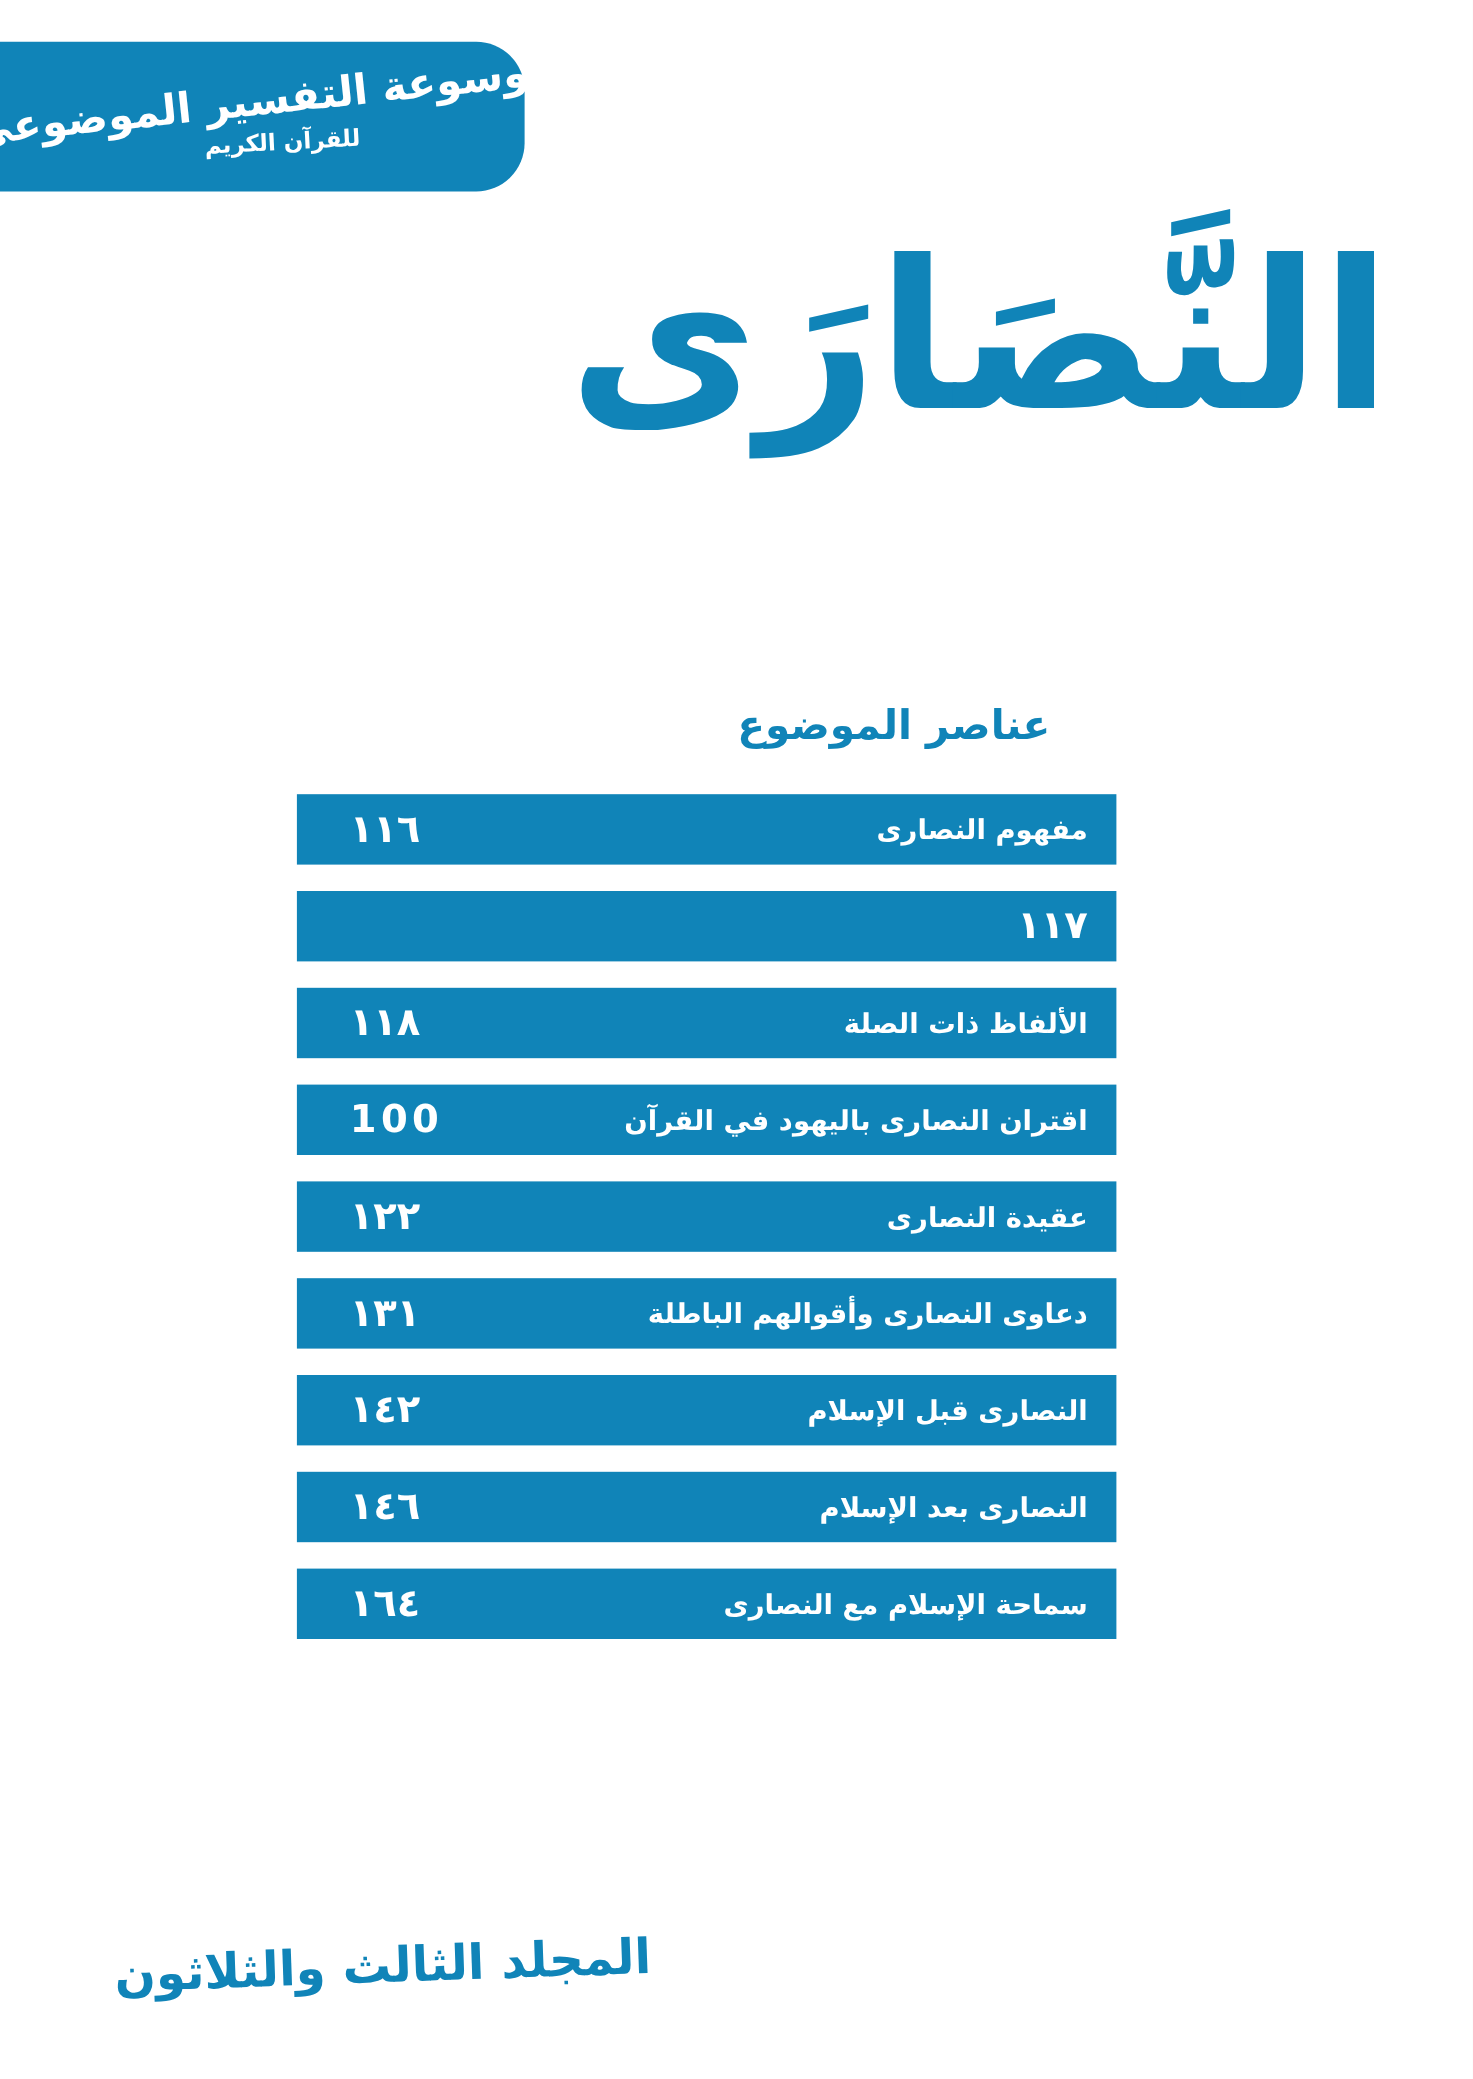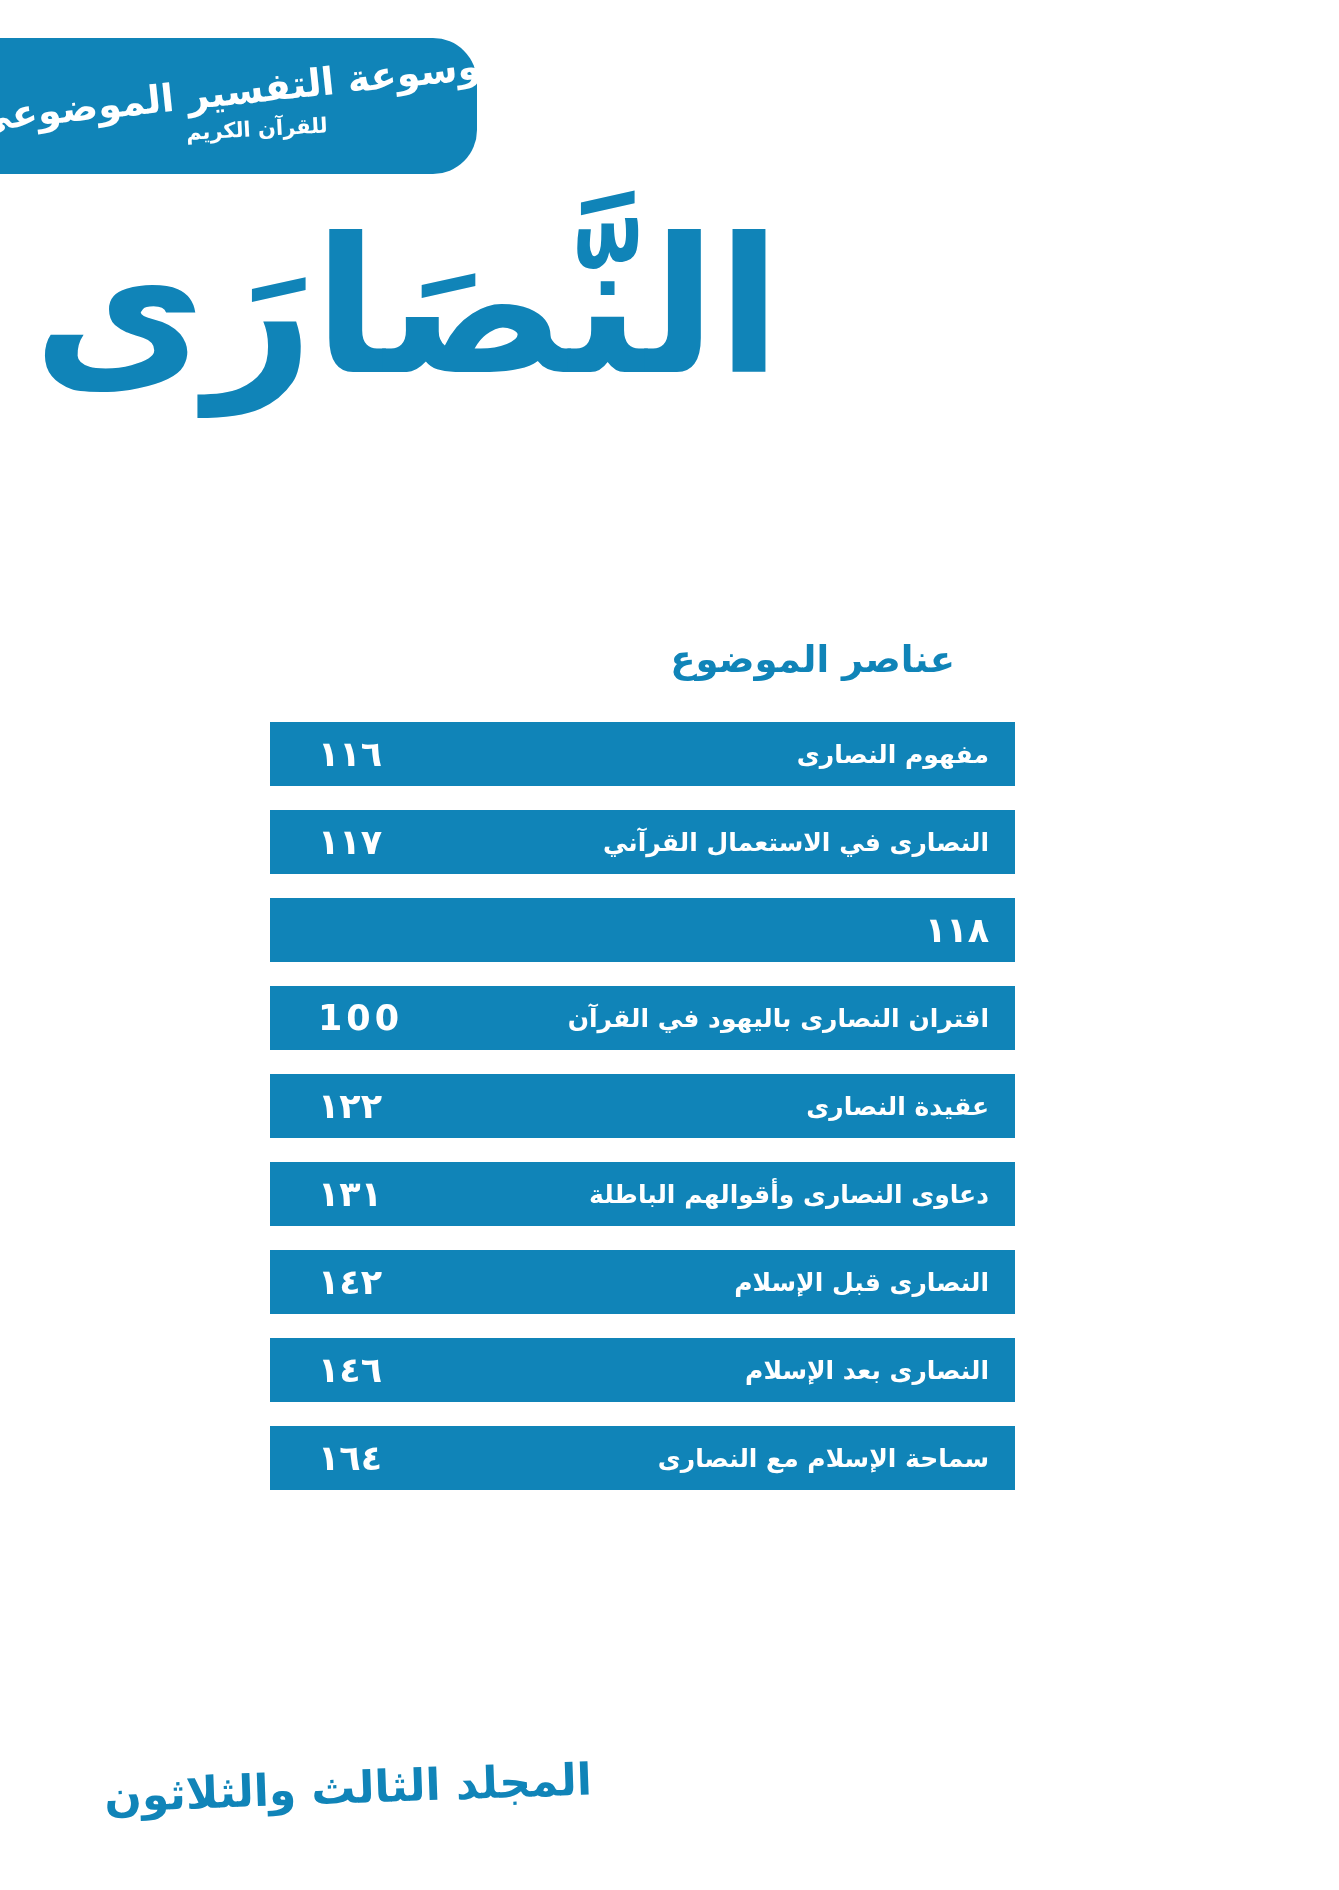--- a/index.html
+++ b/index.html
@@ -45,28 +45,27 @@
     transform: rotate(-3deg) translateX(18px);
     line-height: 1;
   }
 
   
   .main-title {
     position: absolute;
     top: 175px;
     left: 0;
     width: 1265px;
-    text-align: left;
+    text-align: right;
     direction: rtl;
     color: var(--accent);
     font-size: 188px;
     font-weight: bold;
     line-height: 1.4;
     pointer-events: none;
-    margin-left: 33px;
   }
 
   
   .toc-heading {
     position: absolute;
     top: 638px;
     left: 215px;
     width: 740px;
     direction: rtl;
     color: var(--accent);
@@ -134,24 +133,24 @@
   <div class="main-title">النَّصَارَى</div>
 
   <div class="toc-heading">عناصر الموضوع</div>
 
   <div class="toc-list">
       <div class="toc-row">
       <span class="toc-label">مفهوم النصارى</span>
       <span class="toc-page">١١٦</span>
     </div>
       <div class="toc-row">
-      <span class="toc-label">النصارى في الاستعمال القرآني</span>
       <span class="toc-page">١١٧</span>
     </div>
       <div class="toc-row">
+      <span class="toc-label">الألفاظ ذات الصلة</span>
       <span class="toc-page">١١٨</span>
     </div>
       <div class="toc-row">
       <span class="toc-label">اقتران النصارى باليهود في القرآن</span>
       <span class="toc-page">100</span>
     </div>
       <div class="toc-row">
       <span class="toc-label">عقيدة النصارى</span>
       <span class="toc-page">١٢٢</span>
     </div>

